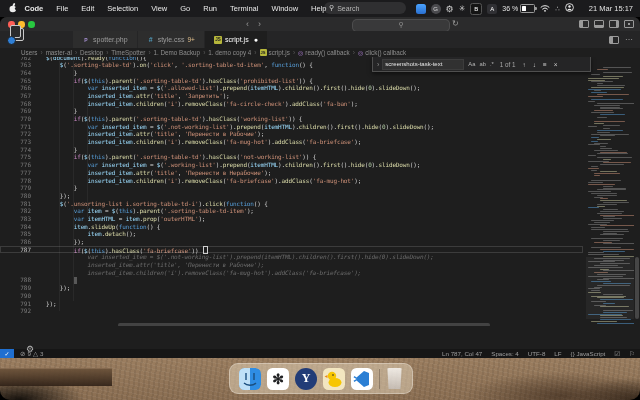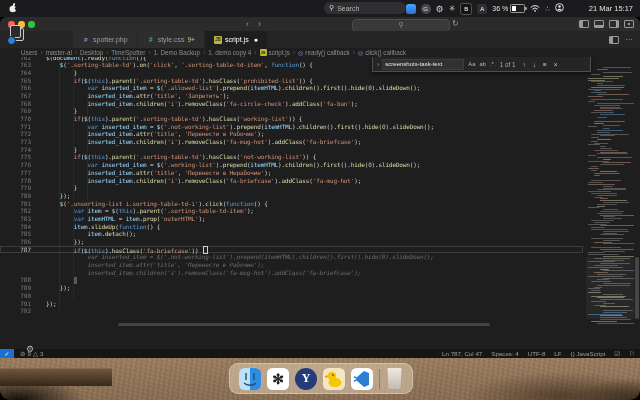--- a/index.html
+++ b/index.html
@@ -15,21 +15,21 @@
   .mb-search{position:absolute;left:324px;top:2px;width:82px;height:12px;border-radius:6px;
     background:rgba(255,255,255,0.09);display:flex;align-items:center;color:#b5b5b5;font-size:7px;}
   .mb-search .mag{margin:0 3px 0 5px;color:#cfcfcf;font-size:7px;}
   .mb-right{position:absolute;right:4px;top:0;height:17px;display:flex;align-items:center;gap:5px;color:#e3e3e3;}
   .sic{width:10px;height:10px;border-radius:2.5px;display:flex;align-items:center;justify-content:center;
     font-size:6px;color:#fff;}
   .batt{display:flex;align-items:center;gap:2px;font-size:7px;color:#e3e3e3;}
   .bshell{position:relative;width:13px;height:6.5px;border:1px solid #9a9a9a;border-radius:1.5px;}
   .bshell i{position:absolute;left:1px;top:1px;bottom:1px;width:4px;background:#fff;border-radius:0.5px;}
   .bshell u{position:absolute;right:-2.5px;top:1.5px;width:1.5px;height:3px;background:#9a9a9a;border-radius:0 1px 1px 0;}
-  .clock{font-size:7.5px;margin-left:20px;margin-right:3px;}
+  .clock{font-size:7.5px;margin-left:10px;margin-right:3px;}
   
   #window{position:absolute;left:0;top:17px;width:640px;height:341px;background:#1e1e1e;
     border-radius:7px 7px 0 0;overflow:hidden;}
   #titlebar{position:absolute;left:0;top:0;width:640px;height:14px;background:#2b2b2c;}
   .tl{position:absolute;top:4px;width:6.5px;height:6.5px;border-radius:50%;}
   .nav{position:absolute;top:1px;color:#9a9a9a;font-size:9px;line-height:12px;}
   #cmdcenter{position:absolute;left:352px;top:1.5px;width:96px;height:11px;border-radius:5px;
     background:rgba(255,255,255,0.07);border:1px solid rgba(255,255,255,0.10);
     display:flex;align-items:center;justify-content:center;color:#8f8f8f;font-size:7px;}
   .sync{position:absolute;left:452px;top:2px;color:#9a9a9a;font-size:8px;}
@@ -128,20 +128,32 @@
 <div id="screen">
 
   <div id="menubar">
     <span class="apple">
       <svg width="8" height="10" viewBox="0 0 8 10">
           <circle cx="3.8" cy="6" r="3.3" fill="#ececec"></circle>
           <ellipse cx="4.9" cy="1.7" rx="1" ry="1.7" fill="#ececec" transform="rotate(28 4.9 1.7)"></ellipse>
           <circle cx="7.4" cy="5.4" r="1.5" fill="#1b1b1d"></circle>
         </svg>
     </span>
+    <div id="menus">
+        <span class="first">Code</span>
+        <span>File</span>
+        <span>Edit</span>
+        <span>Selection</span>
+        <span>View</span>
+        <span>Go</span>
+        <span>Run</span>
+        <span>Terminal</span>
+        <span>Window</span>
+        <span>Help</span>
+      </div>
     <div class="mb-search">
       <span class="mag">⚲</span>
       <span>Search</span>
     </div>
     <div class="mb-right">
       <span class="sic" style="background:linear-gradient(#4aa3ff,#2a6fd0)"></span>
       <span class="sic" style="background:#4a4a4e;border-radius:50%;color:#ddd">G</span>
       <span style="color:#cfcfcf;font-size:9px">⚙</span>
       <span style="color:#cfcfcf;font-size:8px">✳</span>
       <span class="sic" style="background:#141414;border:0.5px solid #555">B</span>

